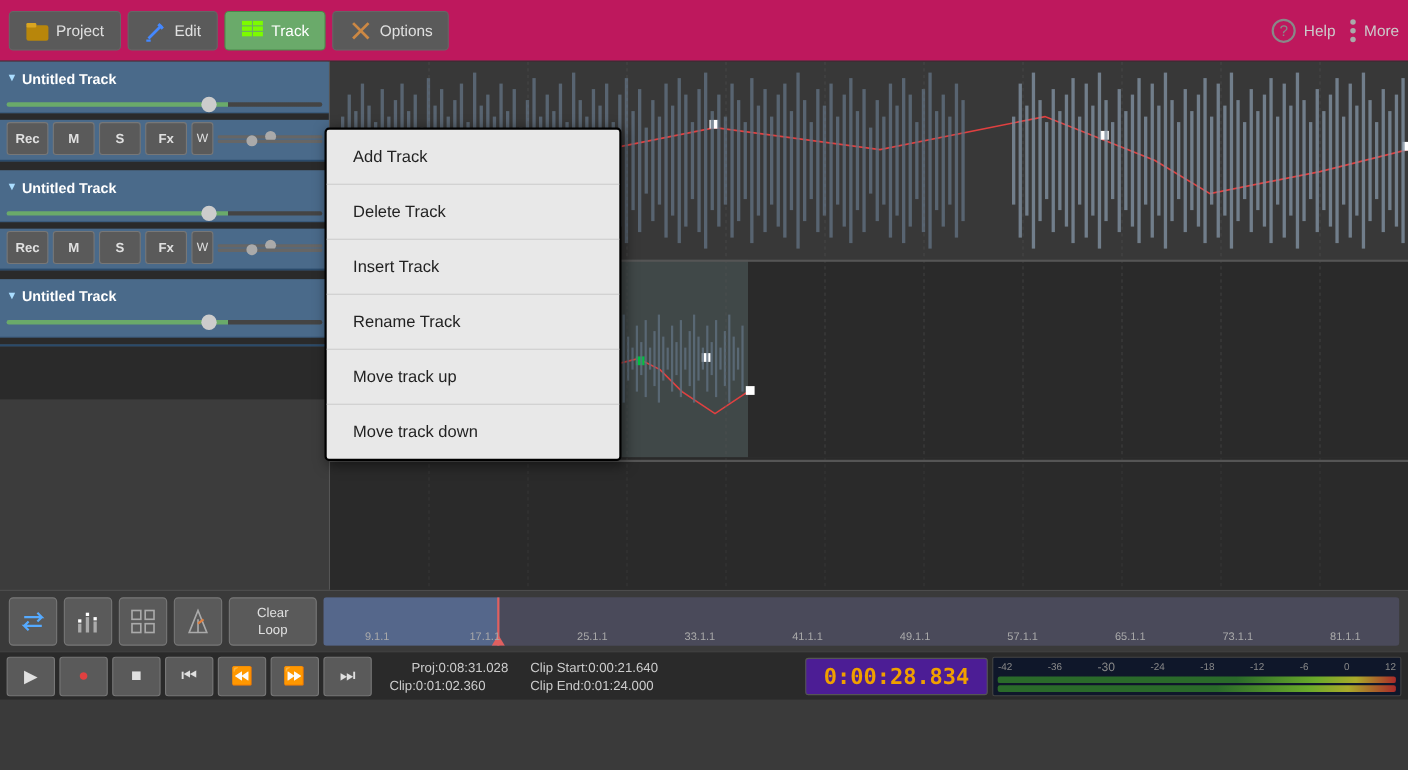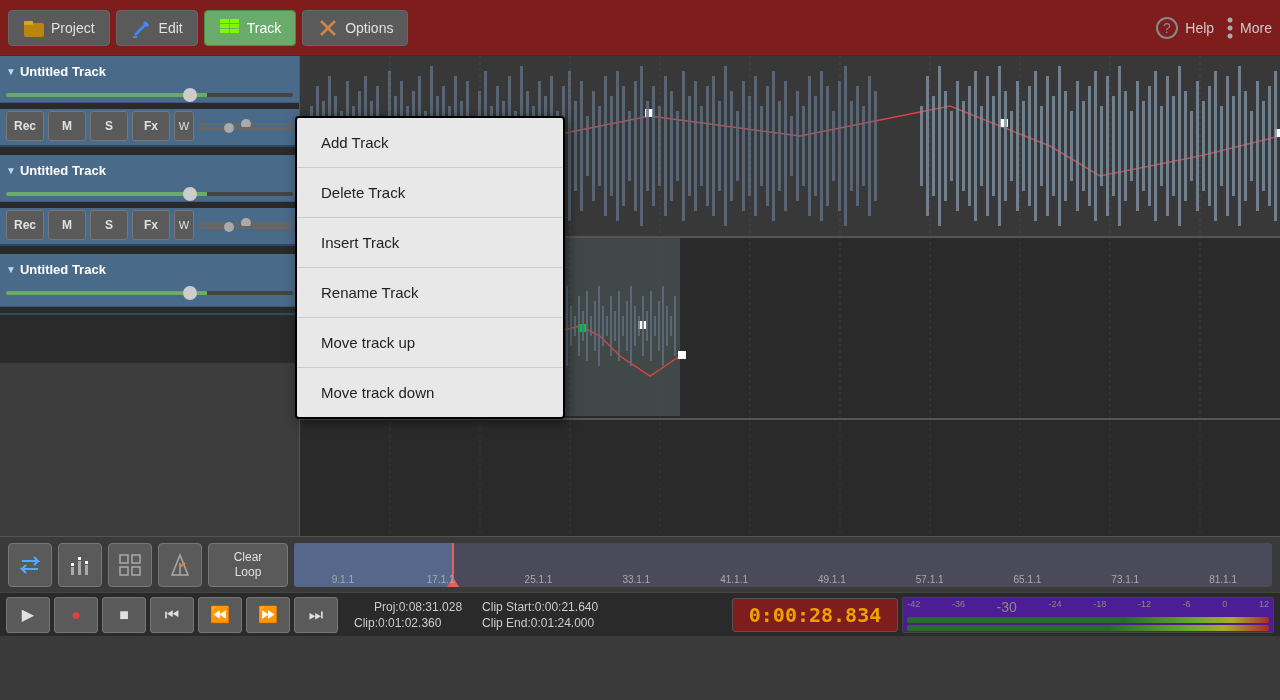--- a/index.html
+++ b/index.html
@@ -11,21 +11,21 @@
       font-family: 'Segoe UI', Arial, sans-serif;
       font-size: 13px;
       color: #e0e0e0;
       user-select: none;
     }
 
     
     .toolbar {
       display: flex;
       align-items: center;
-      background: #7f1d1d;
+      background: #be185d;
       height: 56px;
       border-bottom: 1px solid #333;
       padding: 0 8px;
     }
     .toolbar-btn {
       display: flex;
       align-items: center;
       gap: 6px;
       padding: 6px 14px;
       background: #5a5a5a;
@@ -264,35 +264,35 @@
     .transport-info {
       flex: 1;
       display: flex;
       align-items: center;
       gap: 20px;
       padding: 0 12px;
       font-size: 12px;
       color: #ccc;
     }
     .time-display {
-      background: #7f1d1d;
+      background: #4c1d95;
       color: #f0a000;
       font-size: 20px;
       font-weight: bold;
       font-family: monospace;
       padding: 4px 16px;
       border-radius: 3px;
       border: 1px solid #555;
       min-width: 160px;
       text-align: center;
     }
     .level-meter {
       flex: 1;
       height: 36px;
-      background: #4c1d95;
+      background: #0f172a;
       border: 1px solid #444;
       border-radius: 2px;
       display: flex;
       align-items: center;
       padding: 0 4px;
       gap: 2px;
     }
 
     
     .waveform-track1 {
@@ -898,21 +898,21 @@
     </div>
   </div>
 
   <div class="time-display">0:00:28.834</div>
 
   <div class="level-meter">
     <div style="width:100%;">
       <div style="display:flex;justify-content:space-between;margin-bottom:2px;">
         <span style="font-size:9px;color:#888;">-42</span>
         <span style="font-size:9px;color:#888;">-36</span>
-        <span style="font-size:14px;color:#888;">-30</span>
+        <span style="font-size:11px;color:#888;">-30</span>
         <span style="font-size:9px;color:#888;">-24</span>
         <span style="font-size:9px;color:#888;">-18</span>
         <span style="font-size:9px;color:#888;">-12</span>
         <span style="font-size:9px;color:#888;">-6</span>
         <span style="font-size:9px;color:#888;">0</span>
         <span style="font-size:9px;color:#888;">12</span>
       </div>
 
       <div style="height:6px;background:linear-gradient(to right,#2a6a2a 60%,#6aaa2a 80%,#aaaa2a 90%,#aa2a2a 100%);border-radius:2px;margin-bottom:2px;"></div>
       <div style="height:6px;background:linear-gradient(to right,#2a6a2a 55%,#6aaa2a 78%,#aaaa2a 88%,#aa2a2a 100%);border-radius:2px;"></div>

